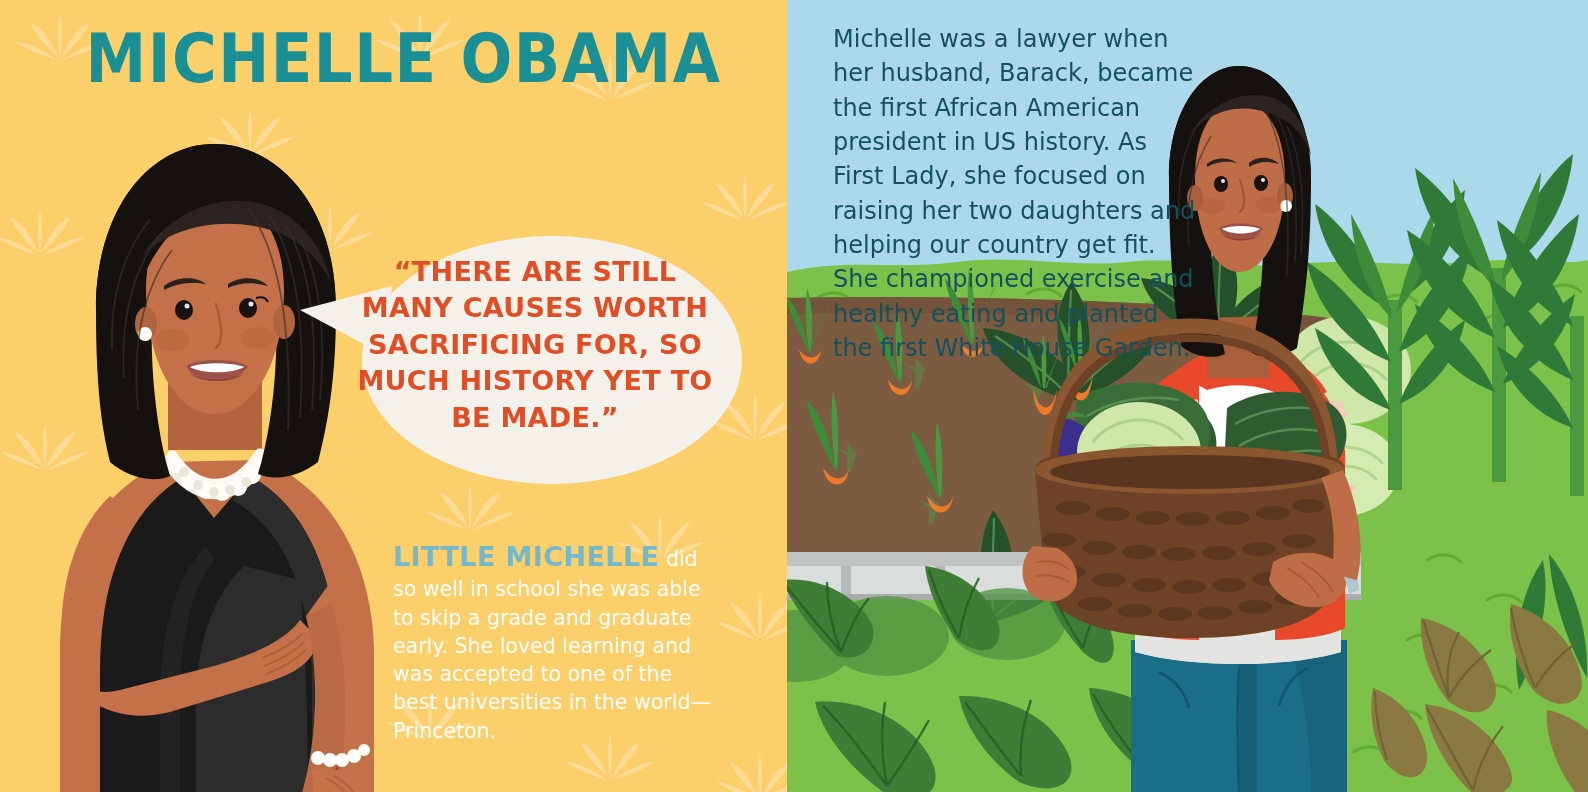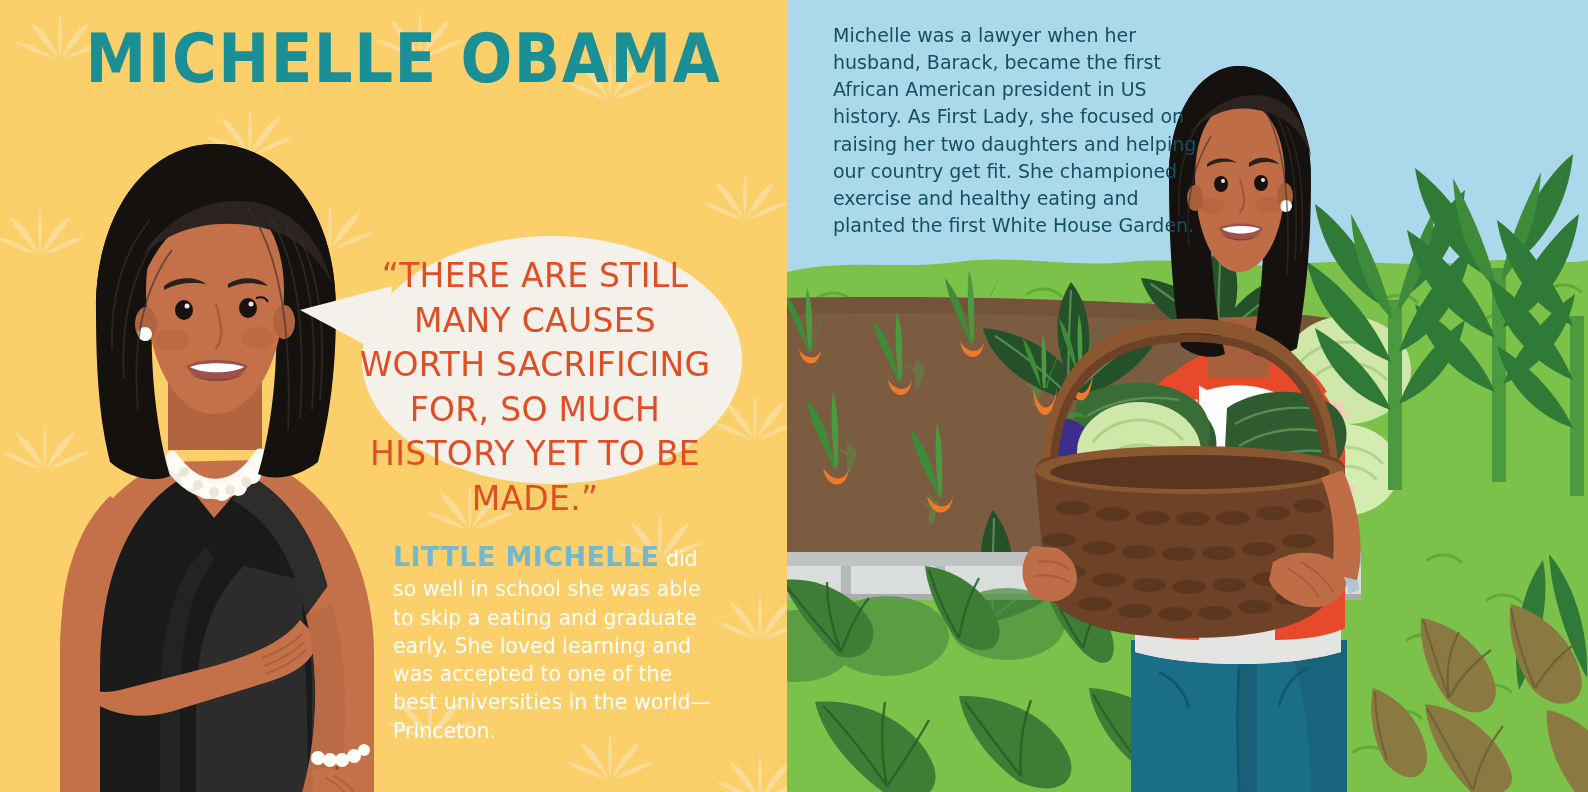--- a/index.html
+++ b/index.html
@@ -24,22 +24,22 @@
     font-weight:bold; font-family:"DejaVu Sans", sans-serif;
     text-transform:uppercase; padding-left:20px;
     transform:scaleY(1.12); transform-origin:top center;
   }
   .figure-left { position:absolute; left:0; top:110px; width:420px; height:690px; z-index:4; }
 
   .bubble-wrap { position:absolute; left:300px; top:232px; width:460px; height:260px; z-index:7; }
   .bubble-svg { position:absolute; inset:0; }
   .bubble-text {
     position:absolute; left:55px; top:22px; width:360px;
-    text-align:center; color:#E04E26; font-size:33px; line-height:1.35;
-    font-weight:normal; text-transform:uppercase; letter-spacing:0.3px;
+    text-align:center; color:#E04E26; font-size:27px; line-height:1.35;
+    font-weight:bold; text-transform:uppercase; letter-spacing:0.3px;
     font-family:"DejaVu Sans", sans-serif;
   }
 
   .body-copy {
     position:absolute; left:393px; top:538px; width:320px; z-index:7;
     color:#FFFFFF; font-size:20.5px; line-height:1.38;
     font-family:"DejaVu Sans", sans-serif;
   }
   .body-copy .lead {
     color:#74B8CC; font-weight:bold; text-transform:uppercase;
@@ -47,21 +47,21 @@
   }
 
   
   .page-right {
     position:relative; width:801px; height:792px;
     background:#ACD8EC; overflow:hidden; flex:0 0 801px;
   }
   .scene { position:absolute; inset:0; }
   .right-copy {
     position:absolute; left:46px; top:22px; width:368px; z-index:30;
-    color:#14515E; font-size:19px; line-height:1.43;
+    color:#14515E; font-size:24px; line-height:1.43;
     font-family:"DejaVu Sans", sans-serif;
   }
 </style>
 </head>
 <body>
 
 <div class="spread">
 
   <div class="page-left">
 
@@ -218,21 +218,21 @@
 
     <div class="bubble-wrap">
       <svg class="bubble-svg" viewBox="0 0 460 260">
         <path d="M0,78 L92,54 L86,124 Z" fill="#F4F1EA"></path>
         <ellipse cx="252" cy="128" rx="190" ry="124" fill="#F4F1EA"></ellipse>
       </svg>
       <div class="bubble-text">“THERE ARE STILL MANY CAUSES WORTH SACRIFICING FOR, SO MUCH HISTORY YET TO BE MADE.”</div>
     </div>
 
     <p class="body-copy">
-      <span class="lead">LITTLE MICHELLE</span><span> did so well in school she was able to skip a eating and graduate early. She loved learning and was accepted to one of the best universities in the world—Princeton.</span>
+      <span class="lead">LITTLE MICHELLE</span><span> did so well in school she was able to skip a grade and graduate early. She loved learning and was accepted to one of the best universities in the world—Princeton.</span>
     </p>
   </div>
 
   <div class="page-right">
 
     <svg class="scene" viewBox="0 0 801 792">
       <defs>
         <clipPath id="pageClip">
             <rect x="0" y="0" width="801" height="792"></rect>
           </clipPath>

